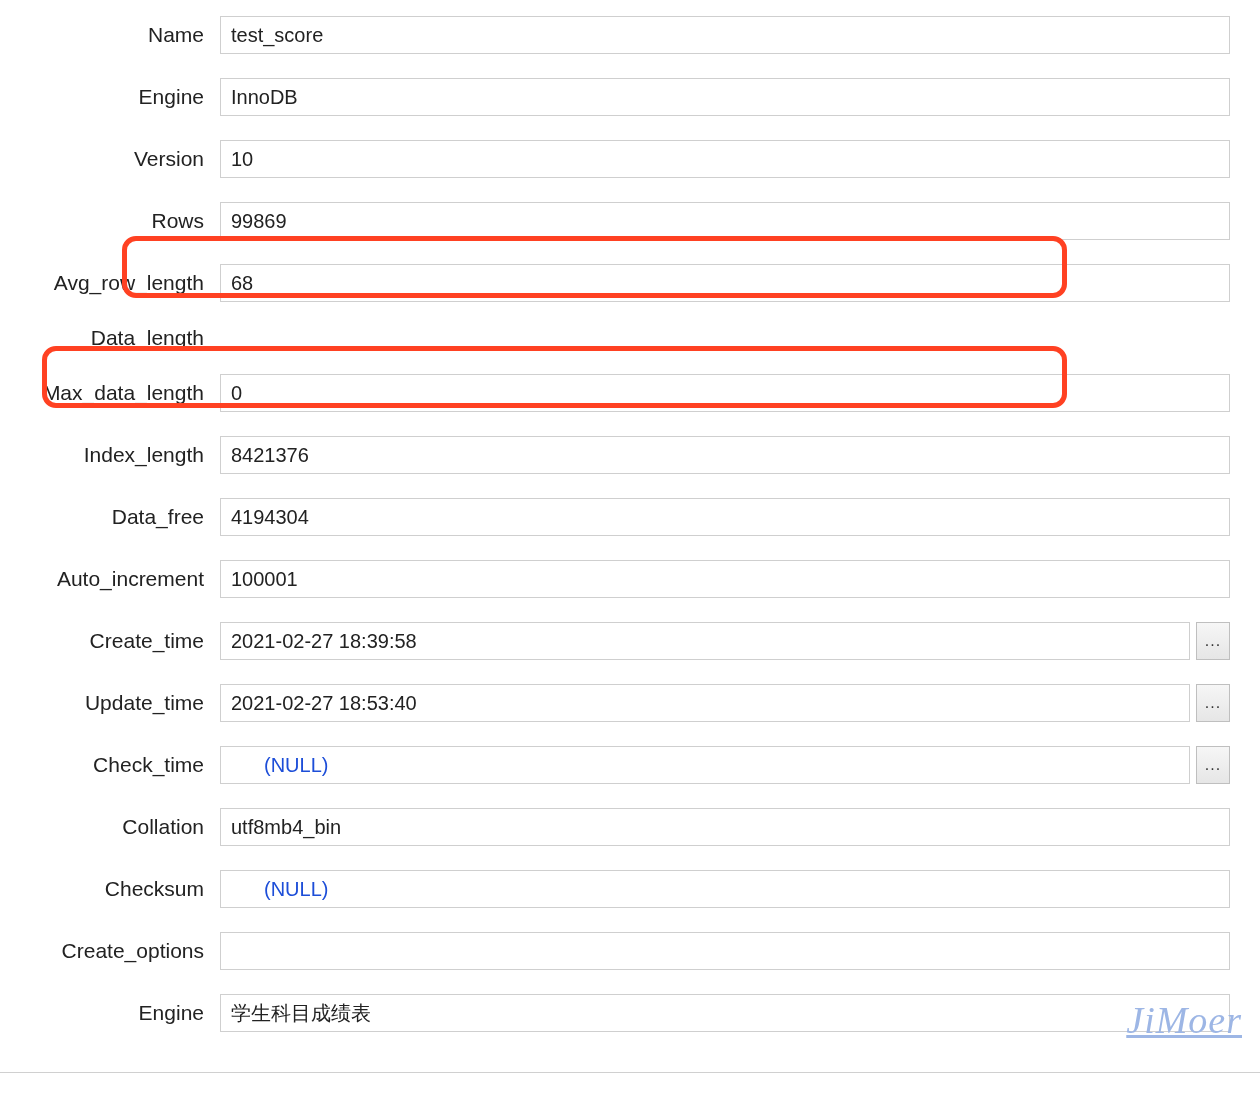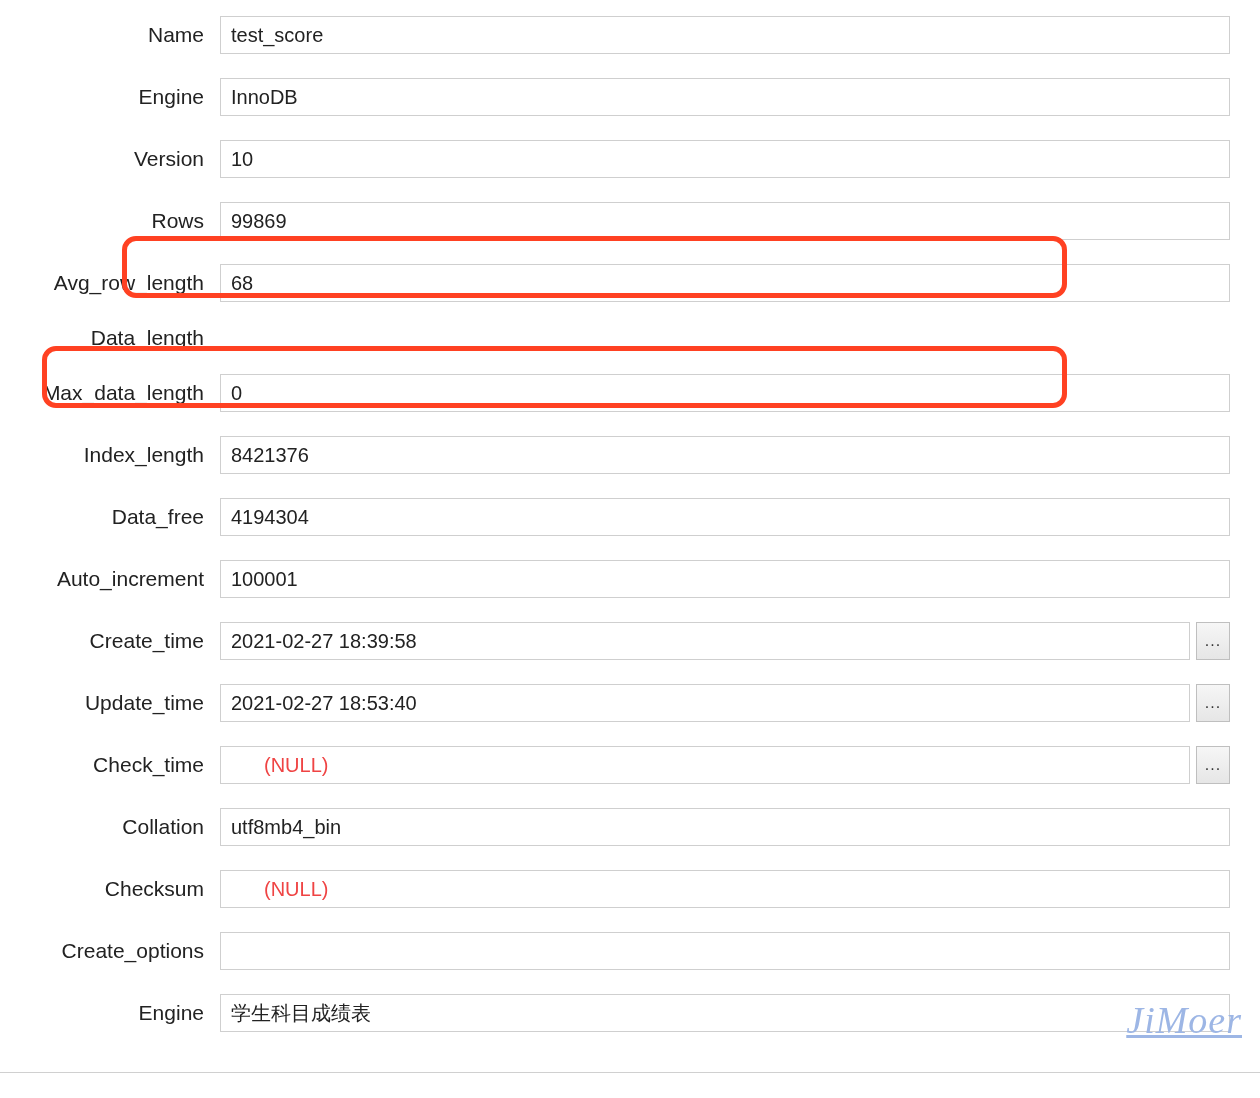--- a/index.html
+++ b/index.html
@@ -40,21 +40,21 @@
       height: 38px;
       border: 1px solid #cfcfcf;
       background: #ffffff;
       padding: 0 10px;
       font-size: 20px;
       color: #222;
       font-family: inherit;
       outline: none;
     }
     .input.null {
-      color: #ef4444;
+      color: #1d4ed8;
       font-style: normal;
       padding-left: 43px;
     }
     .picker-btn {
       width: 34px;
       height: 38px;
       border: 1px solid #bfbfbf;
       background: linear-gradient(#f6f6f6, #e6e6e6);
       margin-left: 6px;
       display: flex;

